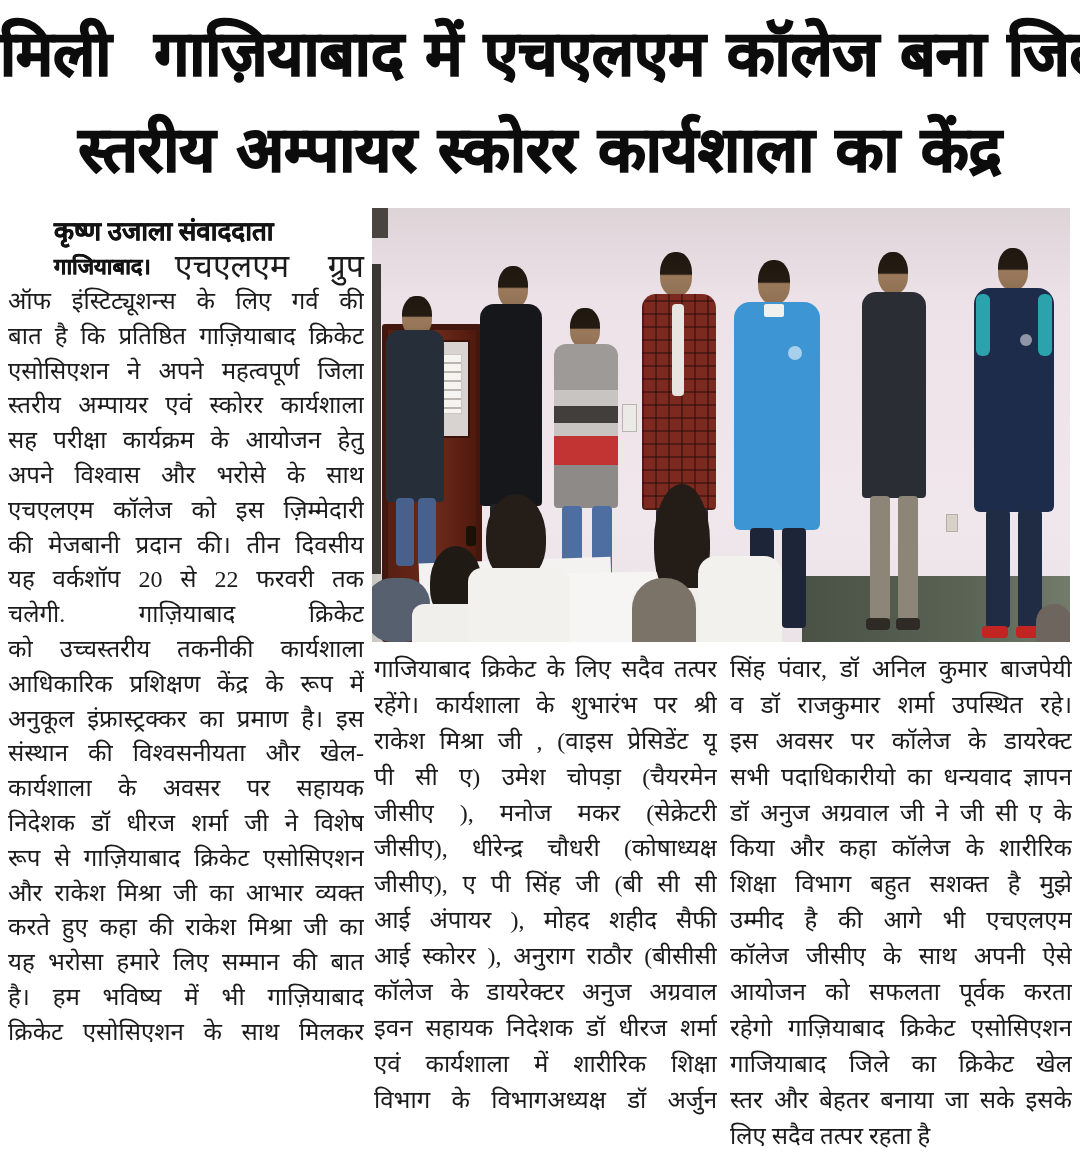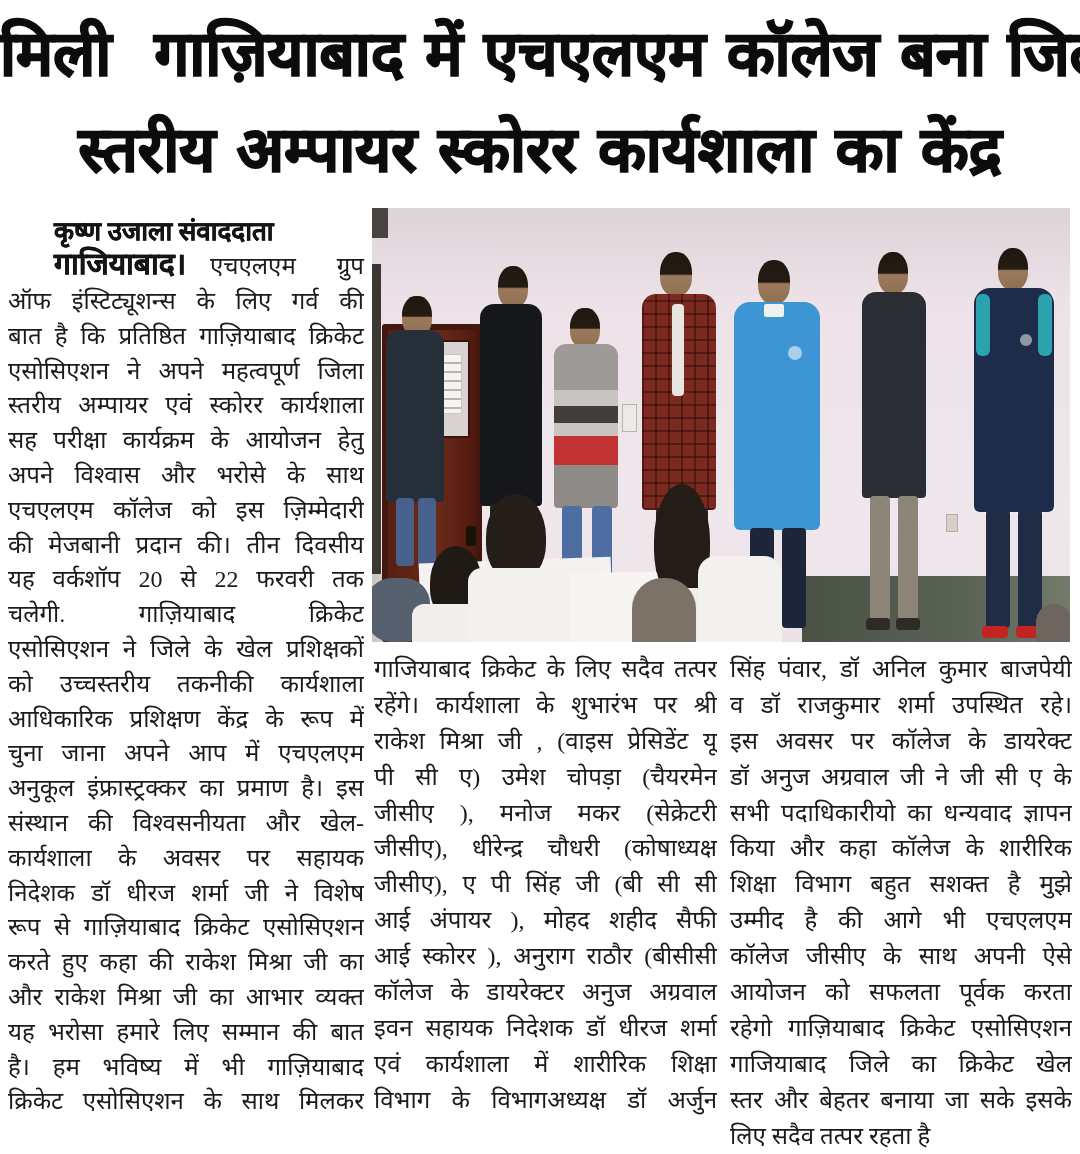--- a/index.html
+++ b/index.html
@@ -32,25 +32,25 @@
   #right-col { left:730px; top:652px; width:342px; }
   #right-col .tline { line-height:35.9px; height:35.9px; }
   #right-col .tline:last-child { text-align-last:left; }
 
   .byline {
     font-weight:700; font-size:26px; line-height:35px; height:35px;
     padding-left:46px; -webkit-text-stroke:0.4px #111;
   }
   .dateline-row { display:flex; line-height:35px; height:35px; }
   .dateline-city {
-    font-weight:700; font-size:30px; padding-left:46px;
-    -webkit-text-stroke:0.4px #111; flex:0 0 auto;font-family:Liberation Mono, monospace;
+    font-weight:700; font-size:22px; padding-left:46px;
+    -webkit-text-stroke:0.4px #111; flex:0 0 auto;
   }
   .dateline-rest {
-    flex:1 1 auto; font-size:24px; margin-left:24px;
+    flex:1 1 auto; font-size:32px; margin-left:24px;
     text-align:justify; text-align-last:justify;
   }
 
   
   #photo {
     position:absolute; left:372px; top:208px; width:698px; height:434px;
     overflow:hidden;
     background:linear-gradient(180deg,#ddd4d8 0%,#ece2e8 22%,#f0e7ec 70%,#ece3e8 100%);
   }
   .head {
@@ -79,31 +79,29 @@
         <div class="tline">ऑफ इंस्टिट्यूशन्स के लिए गर्व की</div>
         <div class="tline">बात है कि प्रतिष्ठित गाज़ियाबाद क्रिकेट</div>
         <div class="tline">एसोसिएशन ने अपने महत्वपूर्ण जिला</div>
         <div class="tline">स्तरीय अम्पायर एवं स्कोरर कार्यशाला</div>
         <div class="tline">सह परीक्षा कार्यक्रम के आयोजन हेतु</div>
         <div class="tline">अपने विश्वास और भरोसे के साथ</div>
         <div class="tline">एचएलएम कॉलेज को इस ज़िम्मेदारी</div>
         <div class="tline">की मेजबानी प्रदान की। तीन दिवसीय</div>
         <div class="tline">यह वर्कशॉप 20 से 22 फरवरी तक</div>
         <div class="tline">चलेगी. गाज़ियाबाद क्रिकेट</div>
-        <div class="tline">एसोसिएशन ने जिले के खेल प्रशिक्षकों</div>
         <div class="tline">को उच्चस्तरीय तकनीकी कार्यशाला</div>
         <div class="tline">आधिकारिक प्रशिक्षण केंद्र के रूप में</div>
-        <div class="tline">चुना जाना अपने आप में एचएलएम</div>
         <div class="tline">अनुकूल इंफ्रास्ट्रक्कर का प्रमाण है। इस</div>
         <div class="tline">संस्थान की विश्वसनीयता और खेल-</div>
         <div class="tline">कार्यशाला के अवसर पर सहायक</div>
         <div class="tline">निदेशक डॉ धीरज शर्मा जी ने विशेष</div>
         <div class="tline">रूप से गाज़ियाबाद क्रिकेट एसोसिएशन</div>
+        <div class="tline">और राकेश मिश्रा जी का आभार व्यक्त</div>
         <div class="tline">करते हुए कहा की राकेश मिश्रा जी का</div>
-        <div class="tline">और राकेश मिश्रा जी का आभार व्यक्त</div>
         <div class="tline">यह भरोसा हमारे लिए सम्मान की बात</div>
         <div class="tline">है। हम भविष्य में भी गाज़ियाबाद</div>
         <div class="tline">क्रिकेट एसोसिएशन के साथ मिलकर</div>
       </div>
   </div>
 
   <div id="photo">
 
     <div class="abs" style="left:0;top:0;width:16px;height:30px;background:#4a4440;"></div>
     <div class="abs" style="left:0;top:56px;width:9px;height:316px;background:#3b3733;"></div>
@@ -197,22 +195,22 @@
         <div class="tline">एवं कार्यशाला में शारीरिक शिक्षा</div>
         <div class="tline">विभाग के विभागअध्यक्ष डॉ अर्जुन</div>
       </div>
   </div>
 
   <div id="right-col" class="col">
     <div>
         <div class="tline">सिंह पंवार, डॉ अनिल कुमार बाजपेयी</div>
         <div class="tline">व डॉ राजकुमार शर्मा उपस्थित रहे।</div>
         <div class="tline">इस अवसर पर कॉलेज के डायरेक्ट</div>
+        <div class="tline">सभी पदाधिकारीयो का धन्यवाद ज्ञापन</div>
         <div class="tline">डॉ अनुज अग्रवाल जी ने जी सी ए के</div>
-        <div class="tline">सभी पदाधिकारीयो का धन्यवाद ज्ञापन</div>
         <div class="tline">किया और कहा कॉलेज के शारीरिक</div>
         <div class="tline">शिक्षा विभाग बहुत सशक्त है मुझे</div>
         <div class="tline">उम्मीद है की आगे भी एचएलएम</div>
         <div class="tline">कॉलेज जीसीए के साथ अपनी ऐसे</div>
         <div class="tline">आयोजन को सफलता पूर्वक करता</div>
         <div class="tline">रहेगो गाज़ियाबाद क्रिकेट एसोसिएशन</div>
         <div class="tline">गाजियाबाद जिले का क्रिकेट खेल</div>
         <div class="tline">स्तर और बेहतर बनाया जा सके इसके</div>
         <div class="tline">लिए सदैव तत्पर रहता है</div>
       </div>

